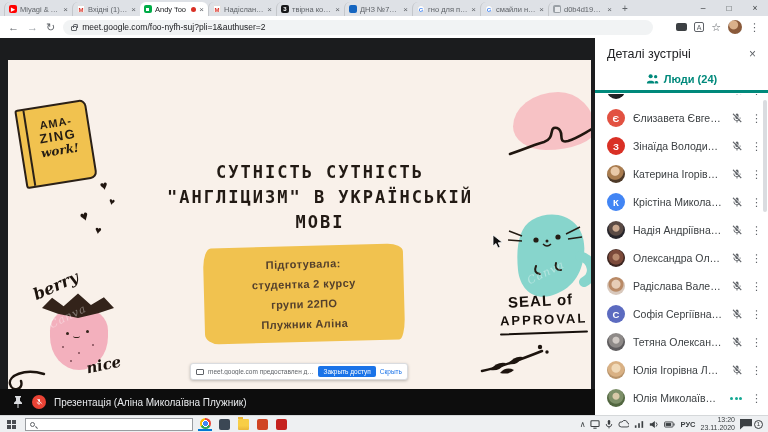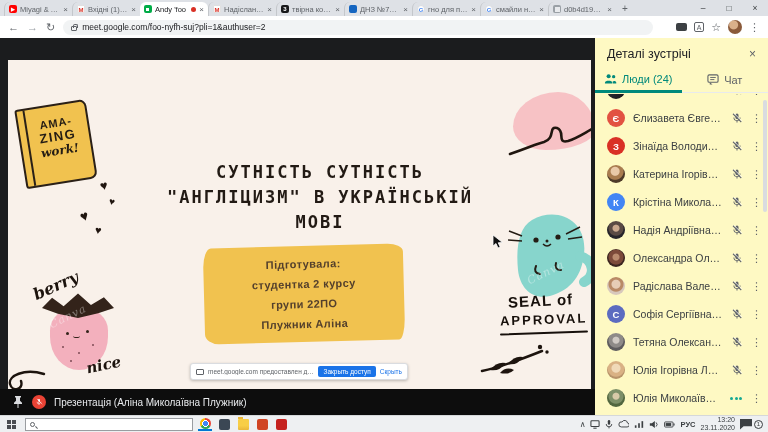--- a/index.html
+++ b/index.html
@@ -96,27 +96,27 @@
   .toast{position:absolute;left:190px;top:325px;width:218px;height:17px;background:#fff;
      border:1px solid #dadce0;border-radius:3px;box-shadow:0 1px 3px rgba(0,0,0,.25);
      display:flex;align-items:center;gap:4px;padding:0 5px;font-size:6.5px;color:#5f6368}
   .toast-cast{width:8px;height:6px;border:1px solid #5f6368;border-radius:1px;flex:none}
   .toast-text{white-space:nowrap;overflow:hidden;text-overflow:ellipsis;max-width:112px}
   .toast-btn{background:#1a73e8;color:#fff;border-radius:2px;padding:2px 5px;font-size:6.5px;flex:none}
   .toast-link{color:#1a73e8;flex:none}
   .cursor{position:absolute;left:492px;top:196px}
 
   
-  .panel{width:173px;height:377px;background:#fef9c3;position:relative;overflow:hidden;flex:none}
+  .panel{width:173px;height:377px;background:#ffffff;position:relative;overflow:hidden;flex:none}
   .phead{display:flex;justify-content:space-between;align-items:center;padding:9px 12px 4px}
   .phead-title{font-size:12.5px;color:#202124}
   .pclose{font-size:12px;color:#5f6368}
   .ptabs{display:flex;height:26px;border-bottom:1px solid #e8eaed;margin-top:2px}
   .ptab{flex:1;display:flex;align-items:center;justify-content:center;gap:5px;font-size:11px;
-        color:#5f6368;font-weight:normal}
+        color:#5f6368;font-weight:bold}
   .ptab.active{color:#00897b;border-bottom:3px solid #00897b;margin-bottom:-1px}
   .plist{position:absolute;top:56px;left:0;right:0;bottom:0;overflow:hidden}
   .prow{height:28px;display:flex;align-items:center;gap:8px;padding:0 9px 0 12px}
   .prow:first-child{margin-top:-18px}
   .pav{width:18px;height:18px;border-radius:50%;flex:none;color:#fff;font-size:9.5px;font-weight:bold;
        display:flex;align-items:center;justify-content:center}
   .pname{flex:1;font-size:10.5px;color:#3c4043;white-space:nowrap;overflow:hidden;text-overflow:ellipsis}
   .micoff{flex:none}
   .pmenu{font-size:11px;color:#5f6368;flex:none;width:8px;text-align:center}
   .speakdots{flex:none;display:flex;gap:1.5px;align-items:center;width:14px;justify-content:center}
@@ -349,29 +349,20 @@
     <div class="ptabs">
       <div class="ptab active">
         <svg width="13" height="13" viewBox="0 0 14 14">
           <circle cx="5" cy="4.6" r="2.2" fill="#00897b"></circle>
           <path d="M1 11.5 c0-2.8 8-2.8 8 0 v0.8 h-8z" fill="#00897b"></path>
           <circle cx="10.4" cy="5" r="1.8" fill="#00897b"></circle>
           <path d="M9.6 12.3 h3.6 v-0.9 c0-1.9 -2.6-2.3 -3.8-1.2" fill="#00897b"></path>
         </svg>
         <span>Люди (24)</span>
       </div>
-      <div class="ptab">
-        <svg width="12" height="13" viewBox="0 0 13 13">
-          <rect x="1" y="1.5" width="11" height="8" rx="1.5" fill="none" stroke="#5f6368" stroke-width="1.2"></rect>
-          <path d="M3 12 v-2.5 l3 2.5z" fill="#5f6368"></path>
-          <line x1="3.5" y1="4.3" x2="9.5" y2="4.3" stroke="#5f6368" stroke-width="1"></line>
-          <line x1="3.5" y1="6.6" x2="8" y2="6.6" stroke="#5f6368" stroke-width="1"></line>
-        </svg>
-        <span>Чат</span>
-      </div>
     </div>
 
     <div class="plist">
 
       <div class="prow">
         <span class="pav ph-part"></span>
         <span class="pname"></span>
         <svg class="micoff" width="12" height="12" viewBox="0 0 24 24">
             <path fill="#5f6368" d="M12 14a3 3 0 0 0 3-3V6a3 3 0 1 0-6 0v5a3 3 0 0 0 3 3z"></path>
             <path fill="#5f6368" d="M17.3 11a5.3 5.3 0 0 1-10.6 0H4.9a7.1 7.1 0 0 0 6.1 7v3h2v-3a7.1 7.1 0 0 0 6.1-7h-1.8z"></path>

